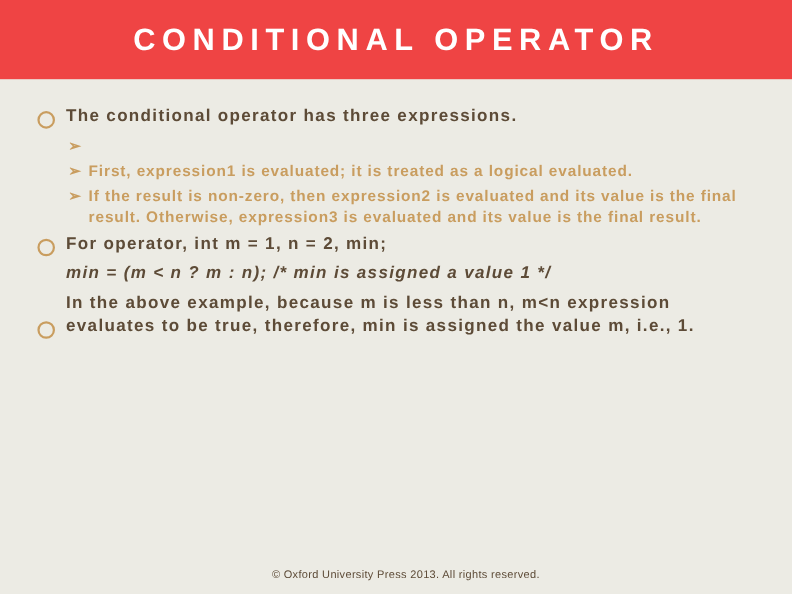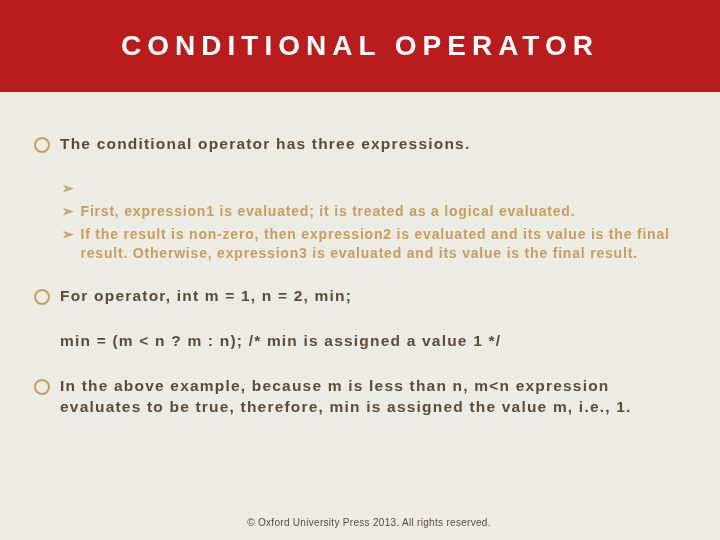--- a/index.html
+++ b/index.html
@@ -11,41 +11,41 @@
     font-family: "Segoe UI", Arial, sans-serif;
     overflow: hidden;
   }
   .slide {
     width: 720px;
     height: 540px;
     position: relative;
     box-sizing: border-box;
   }
   .title-band {
-    background: #b91c1c;
-    height: 92px;
+    background: #ef4444;
+    height: 72px;
     display: flex;
     align-items: center;
     justify-content: center;
   }
   .title-band h1 {
     margin: 0;
     color: #ffffff;
     font-size: 28px;
     font-weight: 600;
     letter-spacing: 6px;
   }
   .content {
     padding: 18px 34px 0 34px;
     color: #5d4b37;
   }
   .pt {
     display: flex;
-    align-items: flex-start;
-    margin: 24px 0;
+    align-items: flex-end;
+    margin: 6px 0;
     font-size: 15.5px;
     font-weight: 700;
     letter-spacing: 1.2px;
     line-height: 1.35;
   }
   .pt .circ {
     flex: 0 0 auto;
     width: 12px;
     height: 12px;
     border: 2px solid #c99d5f;
@@ -70,20 +70,21 @@
     margin-right: 6px;
     font-size: 14px;
   }
   .continuation {
     margin: 2px 0 2px 26px;
     font-size: 15.5px;
     font-weight: 700;
     letter-spacing: 1.2px;
     line-height: 1.35;
     color: #5d4b37;
+    font-style: italic;
   }
   .footer {
     position: absolute;
     bottom: 12px;
     left: 0;
     right: 0;
     text-align: center;
     font-size: 10px;
     color: #5d4b37;
     letter-spacing: 0.3px;

